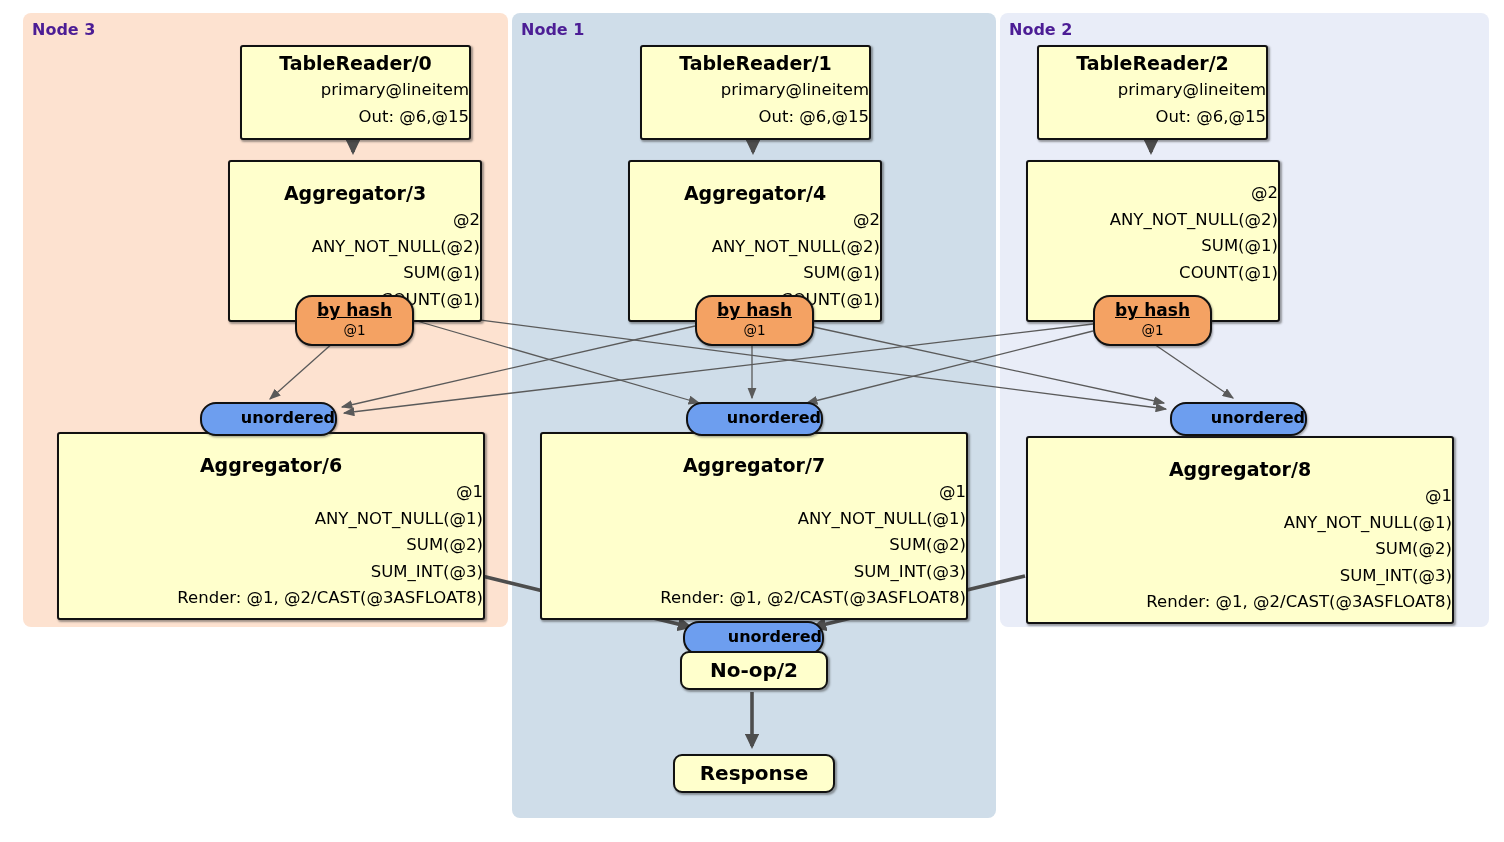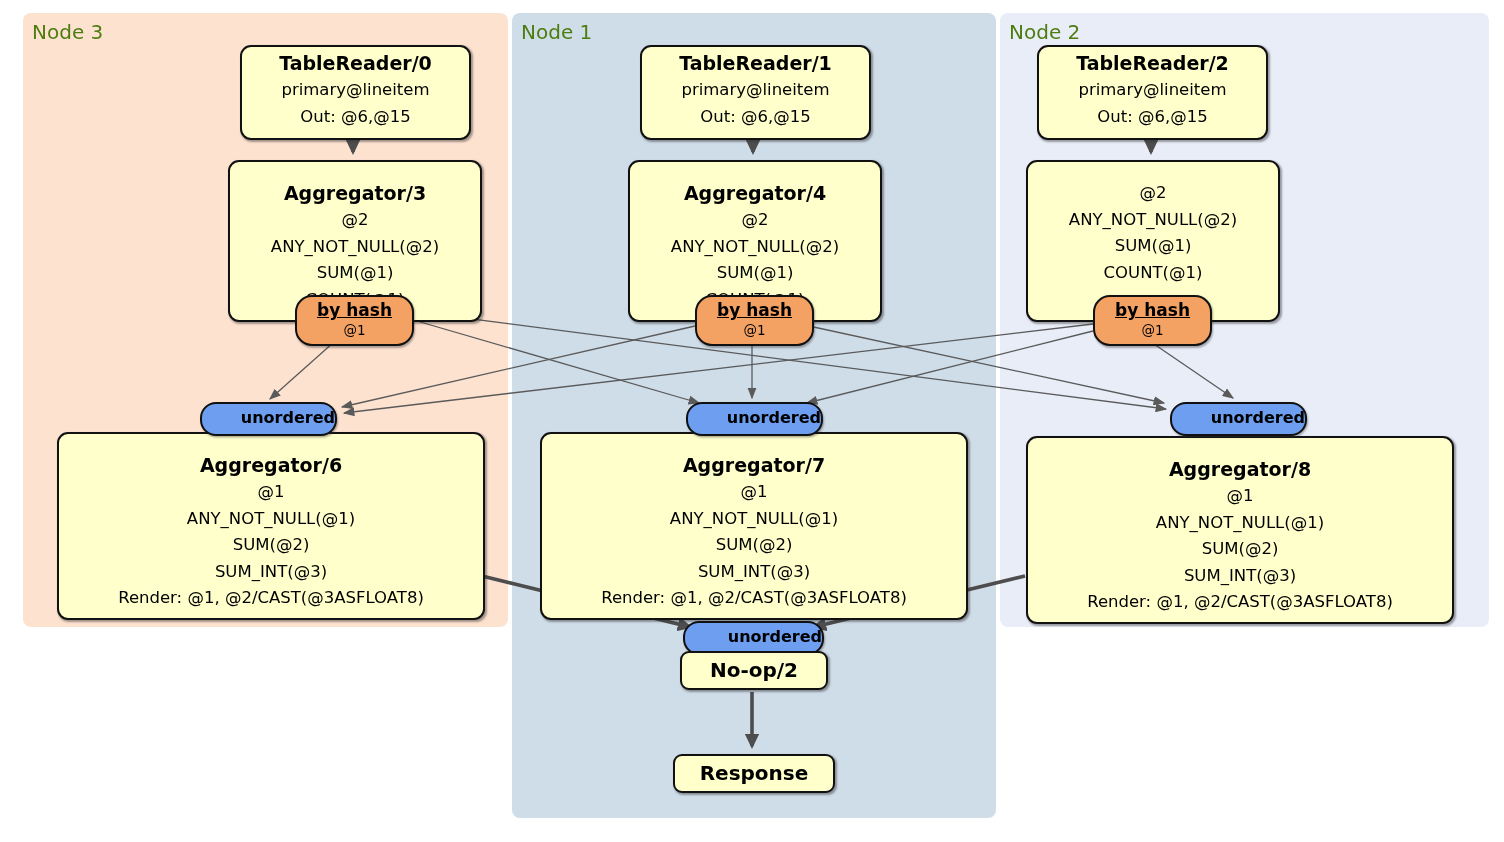--- a/index.html
+++ b/index.html
@@ -4,31 +4,31 @@
 <style>
   html, body { margin:0; padding:0; background:#ffffff; }
   .canvas {
     position:relative; width:1504px; height:842px; background:#ffffff;
     font-family:"DejaVu Sans", sans-serif; color:#000; overflow:hidden;
   }
   .region { position:absolute; border-radius:8px; z-index:1; }
   .region-node3 { left:23px;  top:13px; width:485px; height:614px; background:#fde2d0; }
   .region-node1 { left:512px; top:13px; width:484px; height:805px; background:#cfdde9; }
   .region-node2 { left:1000px;top:13px; width:489px; height:614px; background:#e9edf8; }
-  .region-label { position:absolute; top:7px; left:9px; font-size:20px; color:#4d7c0f; }
+  .region-label { position:absolute; top:7px; left:9px; font-size:16px; color:#4c1d95;font-weight:bold; }
 
   .edges { position:absolute; left:0; top:0; z-index:2; pointer-events:none; }
 
   .pbox {
     position:absolute; background:#ffffcc; border:2px solid #111;
-    border-radius:11px; text-align:center; z-index:3;
+    border-radius:3px; text-align:center; z-index:3;
     box-shadow:1.5px 1.5px 2px rgba(50,50,50,0.45);
   }
   .ptitle { font-weight:bold; font-size:19px; line-height:27px; white-space:nowrap; }
-  .pline  { font-size:16.5px; line-height:26.5px; white-space:nowrap; }
+  .pline  { font-size:16.5px; line-height:26.5px; white-space:nowrap;text-align:right; }
   .tr-box  { padding-top:3px; }
   .agg-box { padding-top:18px; }
 
   .router {
     position:absolute; width:115px; height:47px; background:#f4a263;
     border:2px solid #111; border-radius:17px; text-align:center; z-index:4;
     box-shadow:1px 1.5px 2px rgba(50,50,50,0.4);
   }
   .router-label { font-weight:bold; font-size:17px; line-height:23px; padding-top:2px;text-decoration:underline; }
   .router-detail { font-size:13.5px; line-height:16px; }

